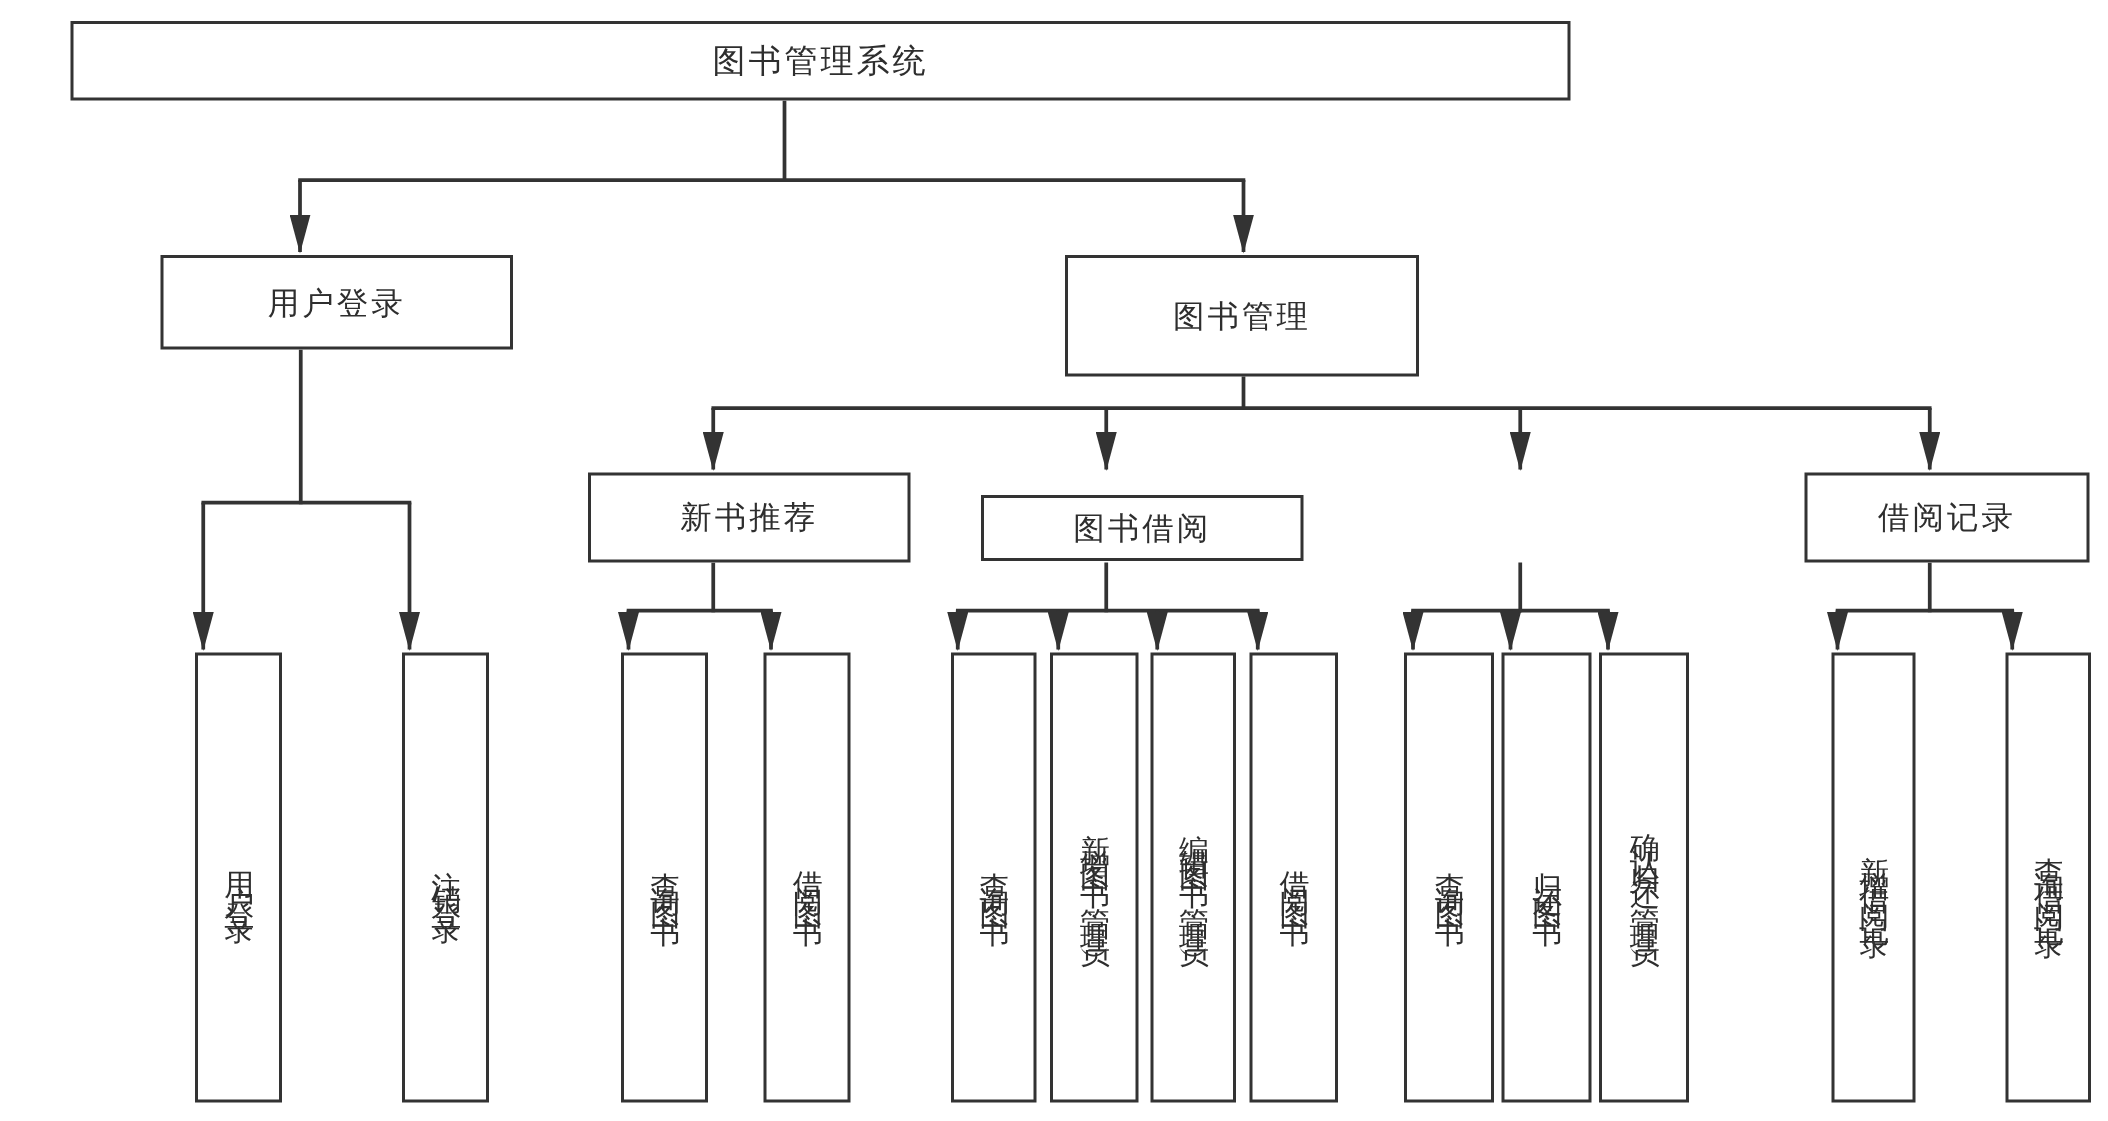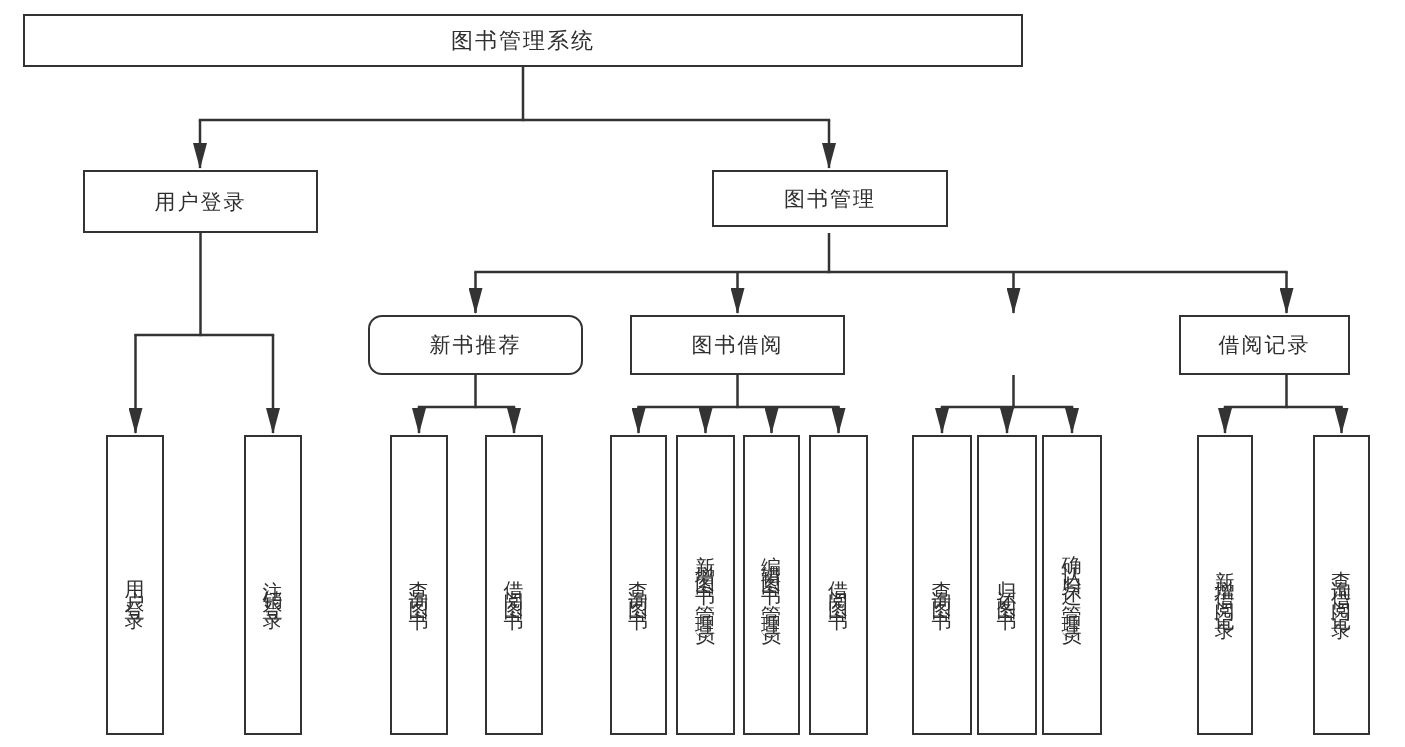--- a/index.html
+++ b/index.html
@@ -19,20 +19,21 @@
   .box {
     position: absolute;
     background: #ffffff;
     border: 2px solid #333333;
     box-sizing: border-box;
     display: flex;
     align-items: center;
     justify-content: center;
     color: #2e2e2e;
     z-index: 1;
+    margin-left: 24px;
   }
   .box.h span {
     font-size: 21px;
     letter-spacing: 2px;
     white-space: nowrap;
   }
   .box.root span {
     font-size: 22px;
     letter-spacing: 2px;
   }
@@ -121,31 +122,31 @@
     </g>
   </svg>
 
   <div class="box h root" style="left:23px; top:14px; width:1000px; height:53px;">
     <span>图书管理系统</span>
   </div>
 
   <div class="box h" style="left:83px; top:170px; width:235px; height:63px;">
     <span>用户登录</span>
   </div>
-  <div class="box h" style="left:712px; top:170px; width:236px; height:57px;">
+  <div class="box h" style="left:686px; top:170px; width:236px; height:81px;">
     <span>图书管理</span>
   </div>
 
-  <div class="box h" style="left:368px; top:315px; width:215px; height:60px;border-radius:14px;">
+  <div class="box h" style="left:368px; top:315px; width:215px; height:60px;">
     <span>新书推荐</span>
   </div>
-  <div class="box h" style="left:630px; top:315px; width:215px; height:60px;align-items:center;">
+  <div class="box h" style="left:630px; top:330px; width:215px; height:44px;align-items:center;">
     <span>图书借阅</span>
   </div>
-  <div class="box h" style="left:1179px; top:315px; width:171px; height:60px;">
+  <div class="box h" style="left:1179px; top:315px; width:190px; height:60px;">
     <span>借阅记录</span>
   </div>
 
   <div class="box v" style="left:106px; top:435px; width:58px; height:300px;">
     <span>用户登录</span>
   </div>
   <div class="box v" style="left:244px; top:435px; width:58px; height:300px;">
     <span>注销登录</span>
   </div>
 

